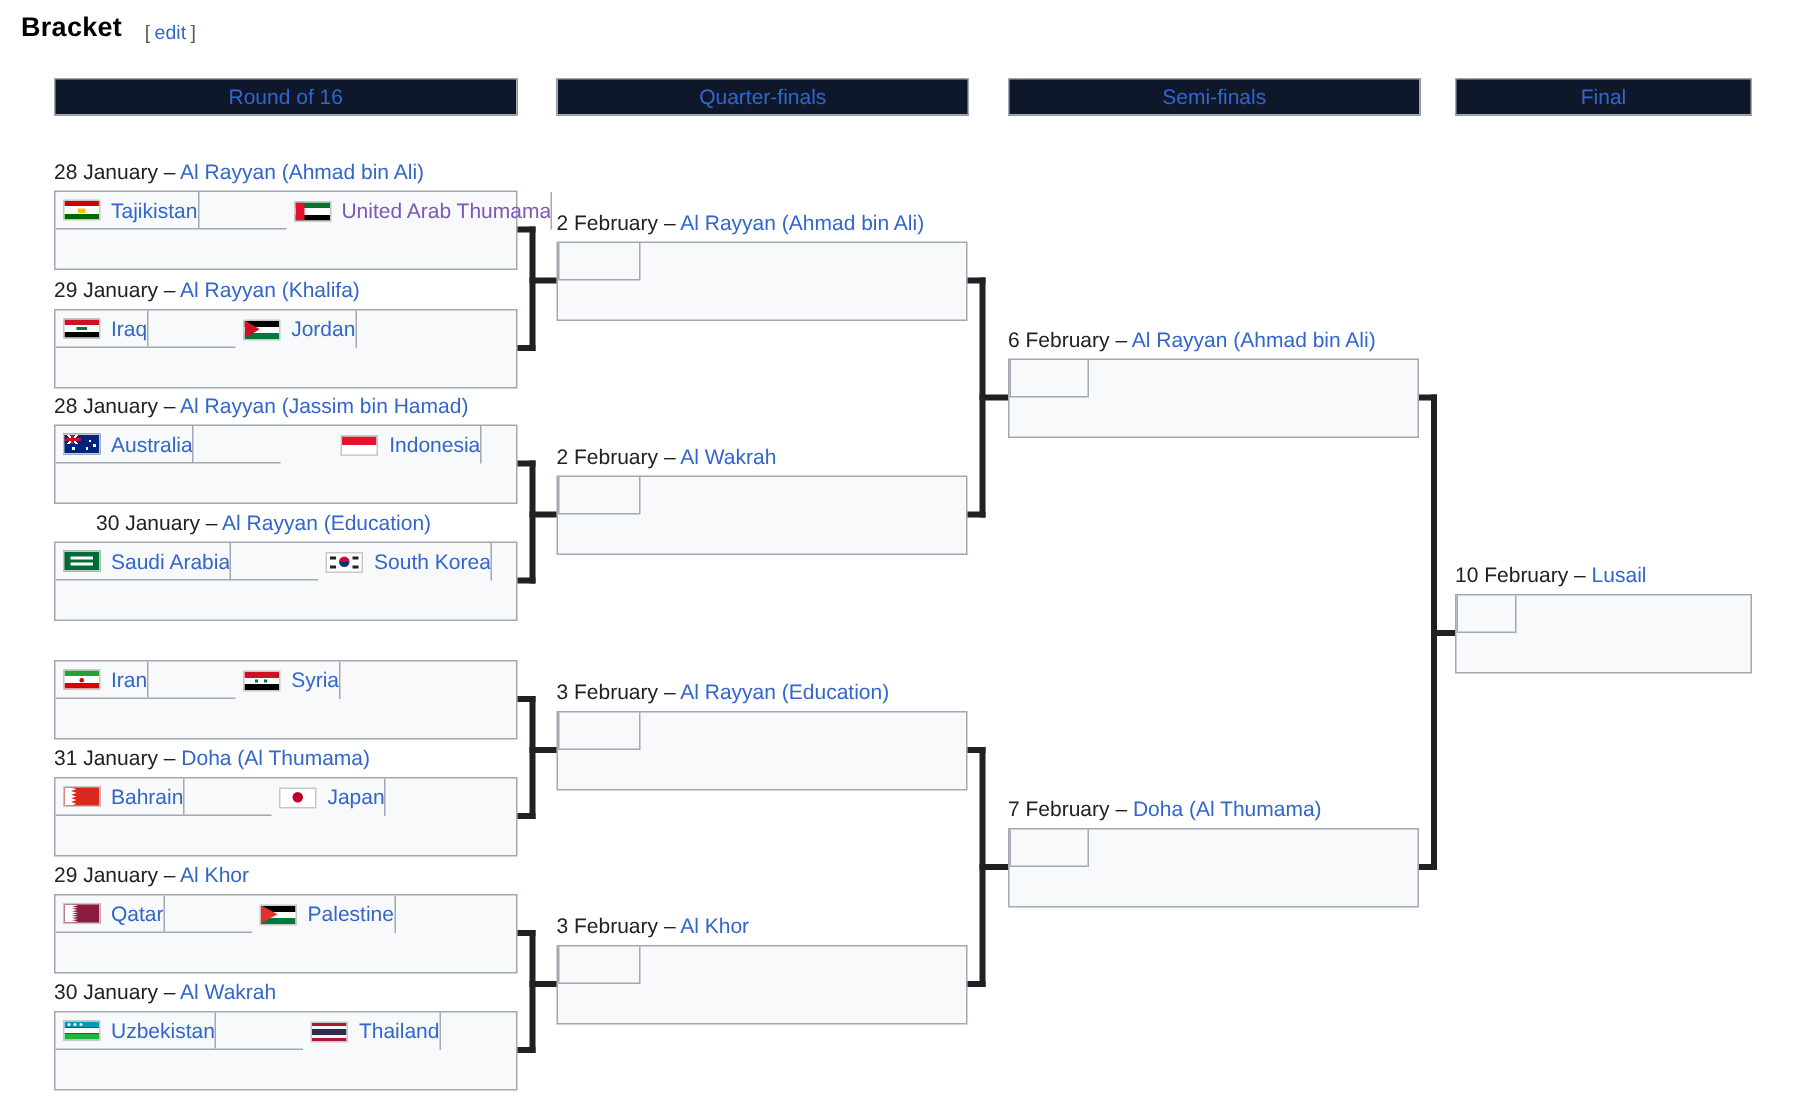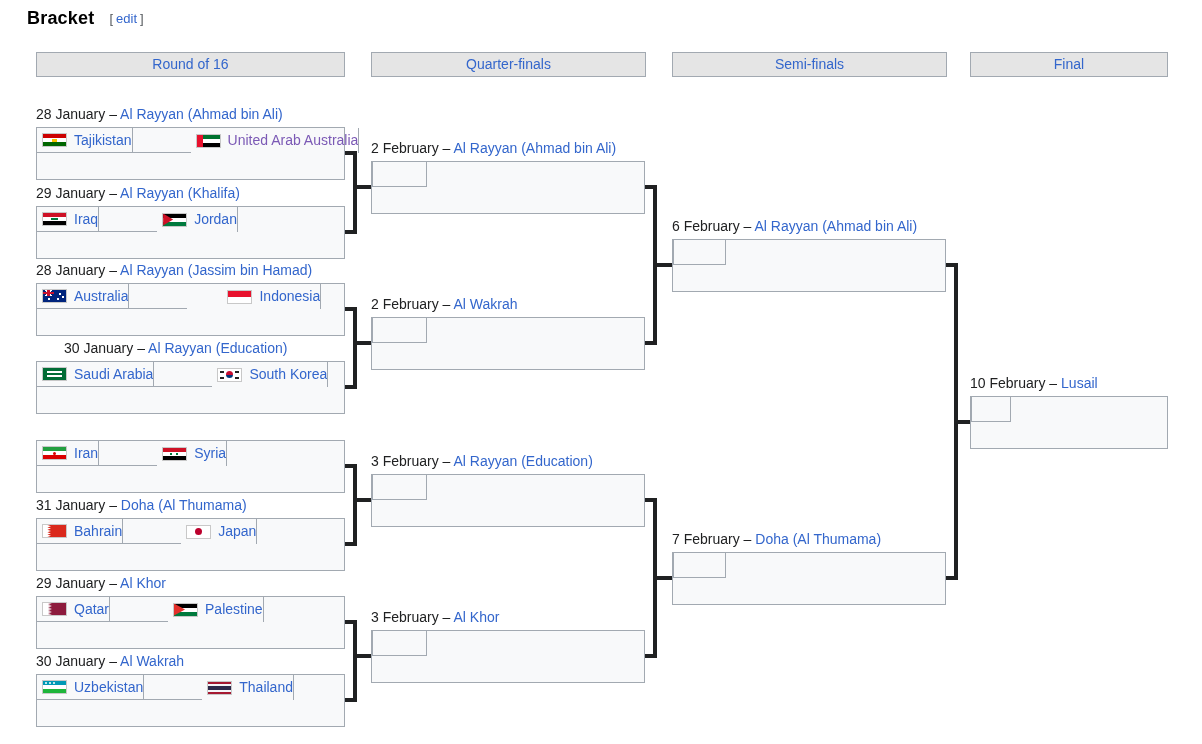--- a/index.html
+++ b/index.html
@@ -1,30 +1,30 @@
 <!DOCTYPE html>
 <html><head>
 <meta charset="utf-8">
 <style>
   html,body{margin:0;padding:0;background:#fff;}
   body{font-family:"Liberation Sans","DejaVu Sans",sans-serif;color:#202122;}
   #canvas{position:relative;width:1202px;height:744px;background:#fff;overflow:hidden;}
 
   
-  .page-head{position:absolute;left:14px;top:8px;display:flex;align-items:center;margin-left:13px;}
+  .page-head{position:absolute;left:14px;top:8px;display:flex;align-items:flex-end;}
   .page-title{font-size:18px;font-weight:bold;color:#000;letter-spacing:.2px;}
   .edit-wrap{margin-left:12px;font-size:13px;color:#54595d;}
   .edit-wrap .bk{margin:0 3px;color:#54595d;}
   a{text-decoration:none;cursor:pointer;}
   .lnk{color:#3366cc;}
   .lnk.visited{color:#7b59b5;}
 
   
   .round-header{position:absolute;top:52px;height:25px;box-sizing:border-box;
-    background:#e5e5e5;border:1px solid #a2a9b1;
+    background:#0f172a;border:1px solid #a2a9b1;
     font-size:14px;line-height:23px;text-align:center;color:#3366cc;}
 
   
   .mdate{position:absolute;height:18px;font-size:14px;line-height:18px;white-space:nowrap;}
   .mdate .sep{white-space:pre;color:#202122;}
 
   
   .match{position:absolute;height:53px;box-sizing:border-box;background:#f8f9fa;
     border:1px solid #a2a9b1;display:flex;}
   .mrow{display:flex;align-items:center;height:25px;box-sizing:border-box;font-size:14px;}
@@ -126,21 +126,21 @@
 
   <div class="mdate" style="left:36px;top:105px;"><span>28 January</span><span class="sep"> – </span><a class="lnk">Al Rayyan (Ahmad bin Ali)</a></div>
   <div class="match w-r16" style="left:36px;top:127px;width:309px;">
     <div class="mrow first">
       <span class="flag flag-tajikistan"></span>
       <a class="tname lnk">Tajikistan</a>
       <span class="mscore"></span>
     </div>
     <div class="mrow">
       <span class="flag flag-united-arab-emirates"></span>
-      <a class="tname lnk visited">United Arab Australia</a>
+      <a class="tname lnk visited">United Arab Thumama</a>
       <span class="mscore"></span>
     </div>
   </div>
 
   <div class="mdate" style="left:36px;top:184px;"><span>29 January</span><span class="sep"> – </span><a class="lnk">Al Rayyan (Khalifa)</a></div>
   <div class="match w-r16" style="left:36px;top:206px;width:309px;">
     <div class="mrow first">
       <span class="flag flag-iraq"></span>
       <a class="tname lnk">Iraq</a>
       <span class="mscore"></span>

